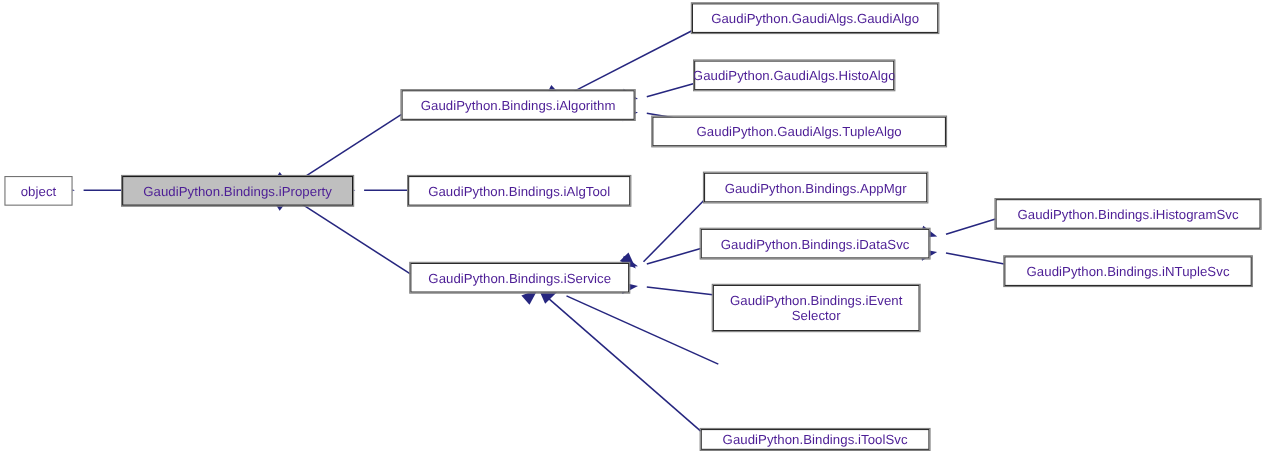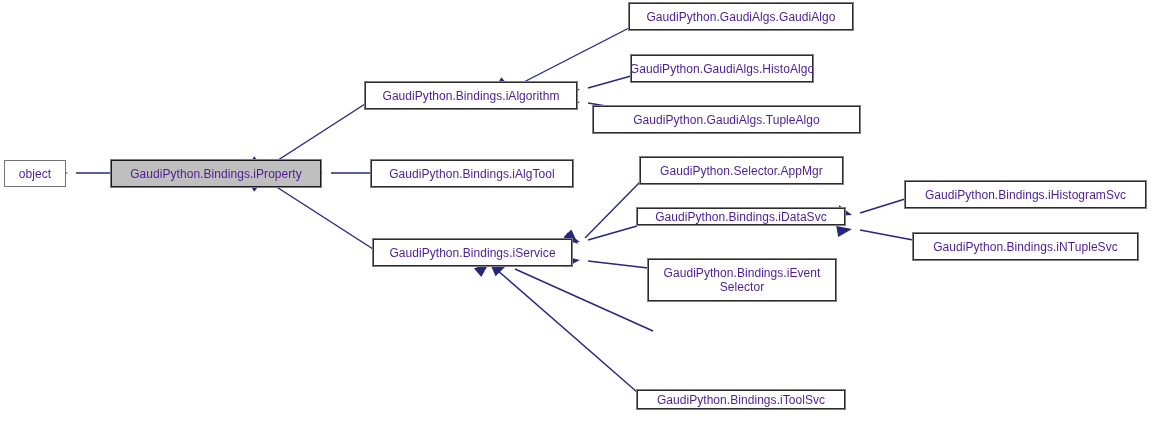--- a/index.html
+++ b/index.html
@@ -92,20 +92,20 @@
       <polygon points="0,0 15,-5.6 15,5.6" fill="#26267f" transform="translate(852,229) rotate(170)"></polygon>
     </svg>
 <div class="node plain-node" style="left: 4px; top: 160px; width: 62px; height: 27px;"><span class="node-label">object</span></div>
     <div class="node root-node" style="left: 111px; top: 160px; width: 210px; height: 27px; justify-content: center;"><span class="node-label">GaudiPython.Bindings.iProperty</span></div>
     <div class="node" style="left: 365px; top: 82px; width: 212px; height: 27px;"><span class="node-label">GaudiPython.Bindings.iAlgorithm</span></div>
     <div class="node" style="left: 371px; top: 160px; width: 202px; height: 27px;"><span class="node-label">GaudiPython.Bindings.iAlgTool</span></div>
     <div class="node" style="left: 373px; top: 239px; width: 199px; height: 27px;"><span class="node-label">GaudiPython.Bindings.iService</span></div>
     <div class="node" style="left: 629px; top: 3px; width: 224px; height: 27px;"><span class="node-label">GaudiPython.GaudiAlgs.GaudiAlgo</span></div>
     <div class="node" style="left: 631px; top: 55px; width: 182px; height: 27px;"><span class="node-label">GaudiPython.GaudiAlgs.HistoAlgo</span></div>
     <div class="node" style="left: 593px; top: 106px; width: 267px; height: 27px;"><span class="node-label">GaudiPython.GaudiAlgs.TupleAlgo</span></div>
-    <div class="node" style="left: 640px; top: 157px; width: 203px; height: 27px;"><span class="node-label">GaudiPython.Selector.AppMgr</span></div>
-    <div class="node" style="left: 637px; top: 208px; width: 208px; height: 17px; align-items: flex-end;"><span class="node-label">GaudiPython.Bindings.iDataSvc</span></div>
+    <div class="node" style="left: 640px; top: 157px; width: 203px; height: 27px;"><span class="node-label">GaudiPython.Bindings.AppMgr</span></div>
+    <div class="node" style="left: 637px; top: 208px; width: 208px; height: 27px;"><span class="node-label">GaudiPython.Bindings.iDataSvc</span></div>
     <div class="node" style="left: 648px; top: 259px; width: 188px; height: 42px;"><span class="node-label">GaudiPython.Bindings.iEvent
 Selector</span></div>
     <div class="node" style="left: 637px; top: 390px; width: 208px; height: 19px;"><span class="node-label">GaudiPython.Bindings.iToolSvc</span></div>
     <div class="node" style="left: 905px; top: 181px; width: 241px; height: 27px;"><span class="node-label">GaudiPython.Bindings.iHistogramSvc</span></div>
     <div class="node" style="left: 913px; top: 233px; width: 225px; height: 27px;"><span class="node-label">GaudiPython.Bindings.iNTupleSvc</span></div>
   </div>
 
 </body></html>

